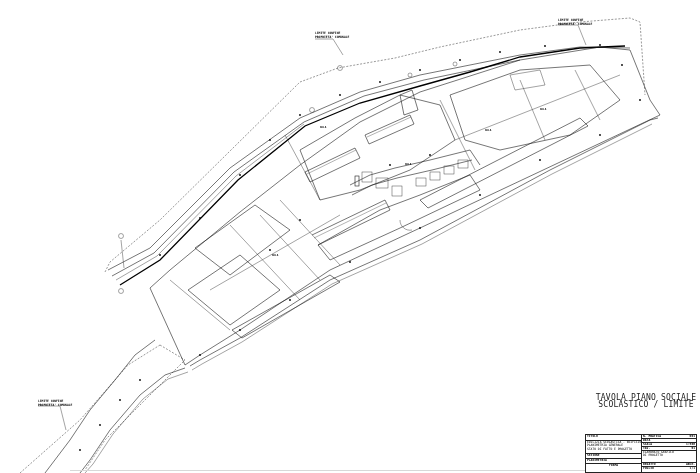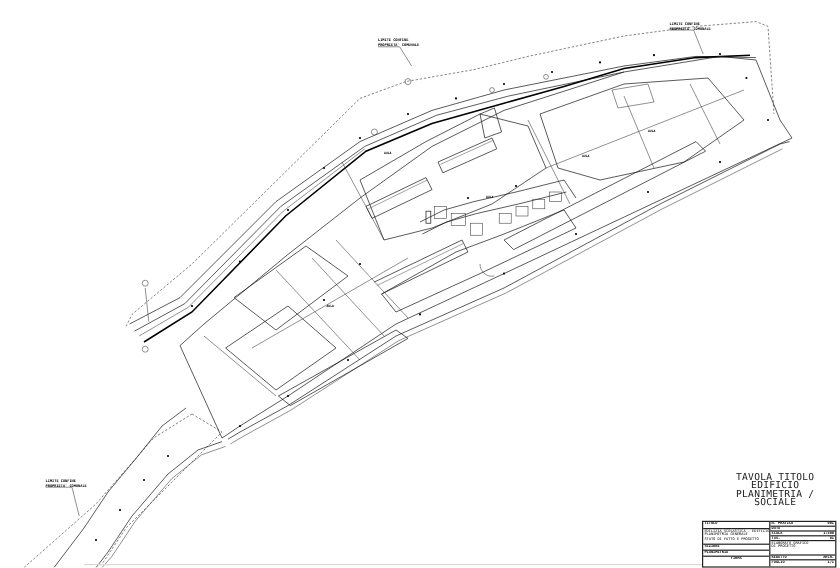--- a/index.html
+++ b/index.html
@@ -160,22 +160,22 @@
   <text class="callout-text" x="38" y="406">PROPRIETA' COMUNALE</text>
 
   <text class="room-label" x="272" y="256">AULA</text>
   <text class="room-label" x="485" y="131">AULA</text>
   <text class="room-label" x="405" y="165">AULA</text>
   <text class="room-label" x="540" y="110">AULA</text>
   <text class="room-label" x="320" y="128">AULA</text>
 </svg>
 
 <div class="title-main">
-  <div>TAVOLA TITOLO EDIFICIO</div>
-  <div>PLANIMETRIA / SOCIALE</div>
+  <div>TAVOLA PIANO SOCIALE</div>
+  <div>SCOLASTICO / LIMITE</div>
 </div>
 
 <div class="tb">
   <div class="tb-left">
     <div class="tb-row" style="height:6px;">TITOLO</div>
     <div class="tb-row" style="height:13px; font-weight:normal;">
       <div>EDILIZIA SCOLASTICA - EDIFICIO MISTO</div>
       <div>PLANIMETRIA GENERALE</div>
       <div>STATO DI FATTO E PROGETTO</div>
     </div>

